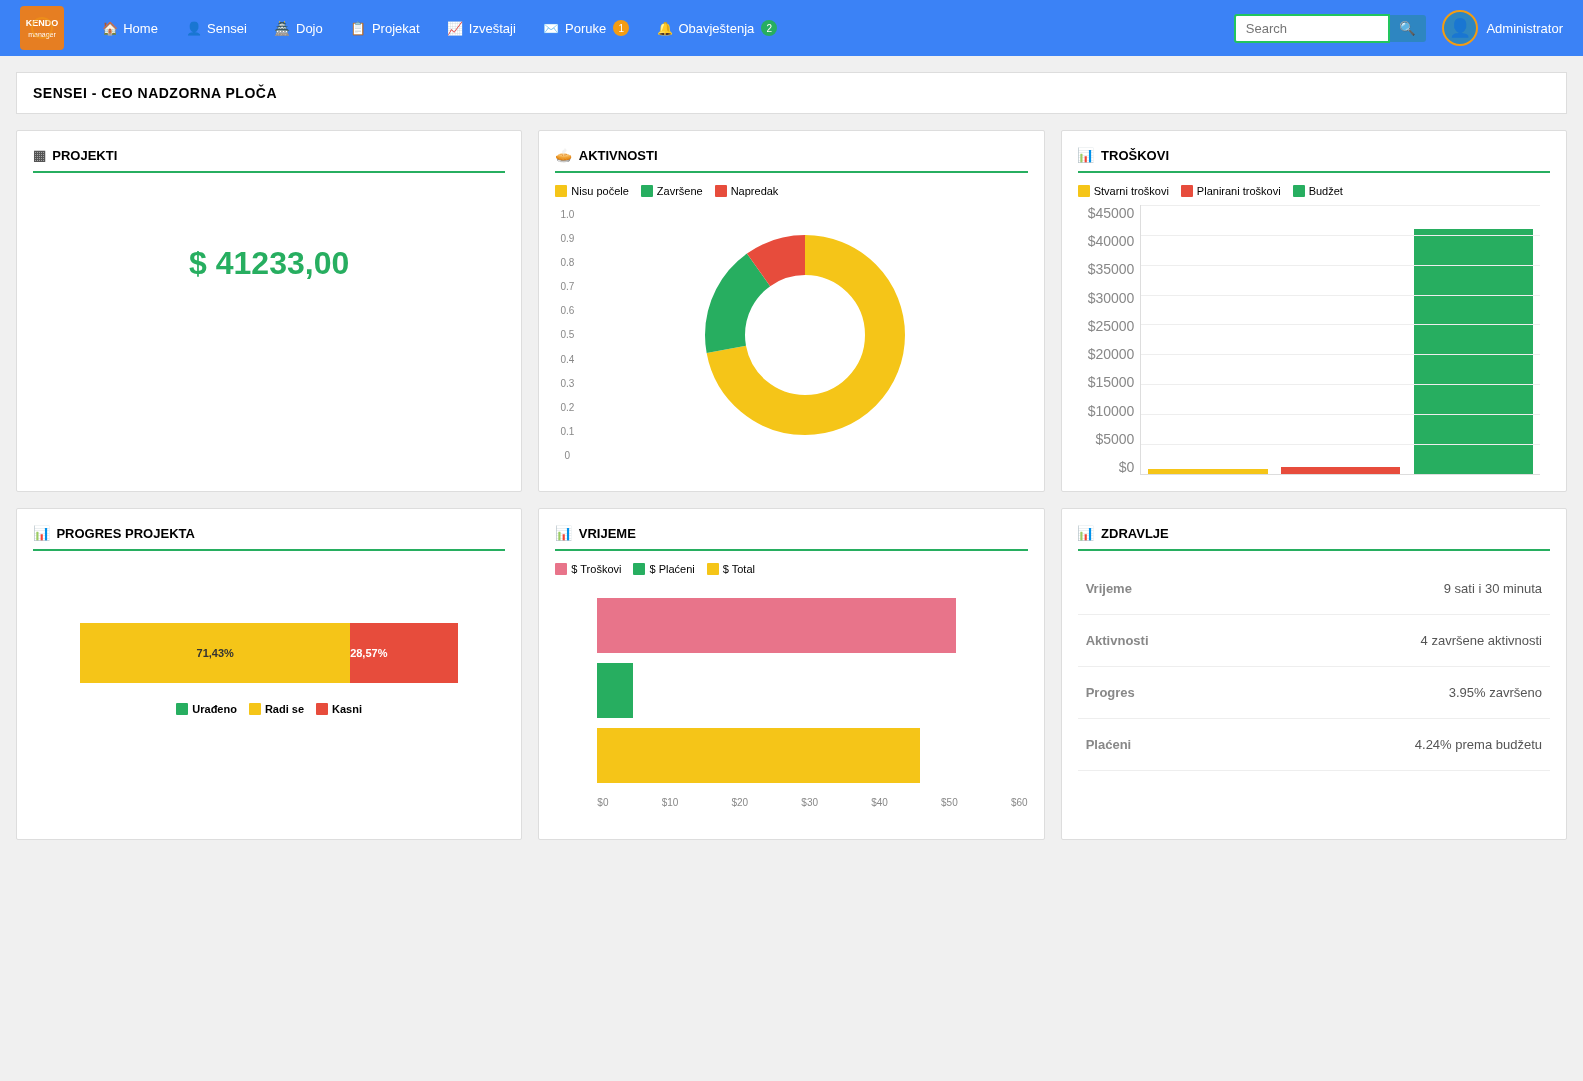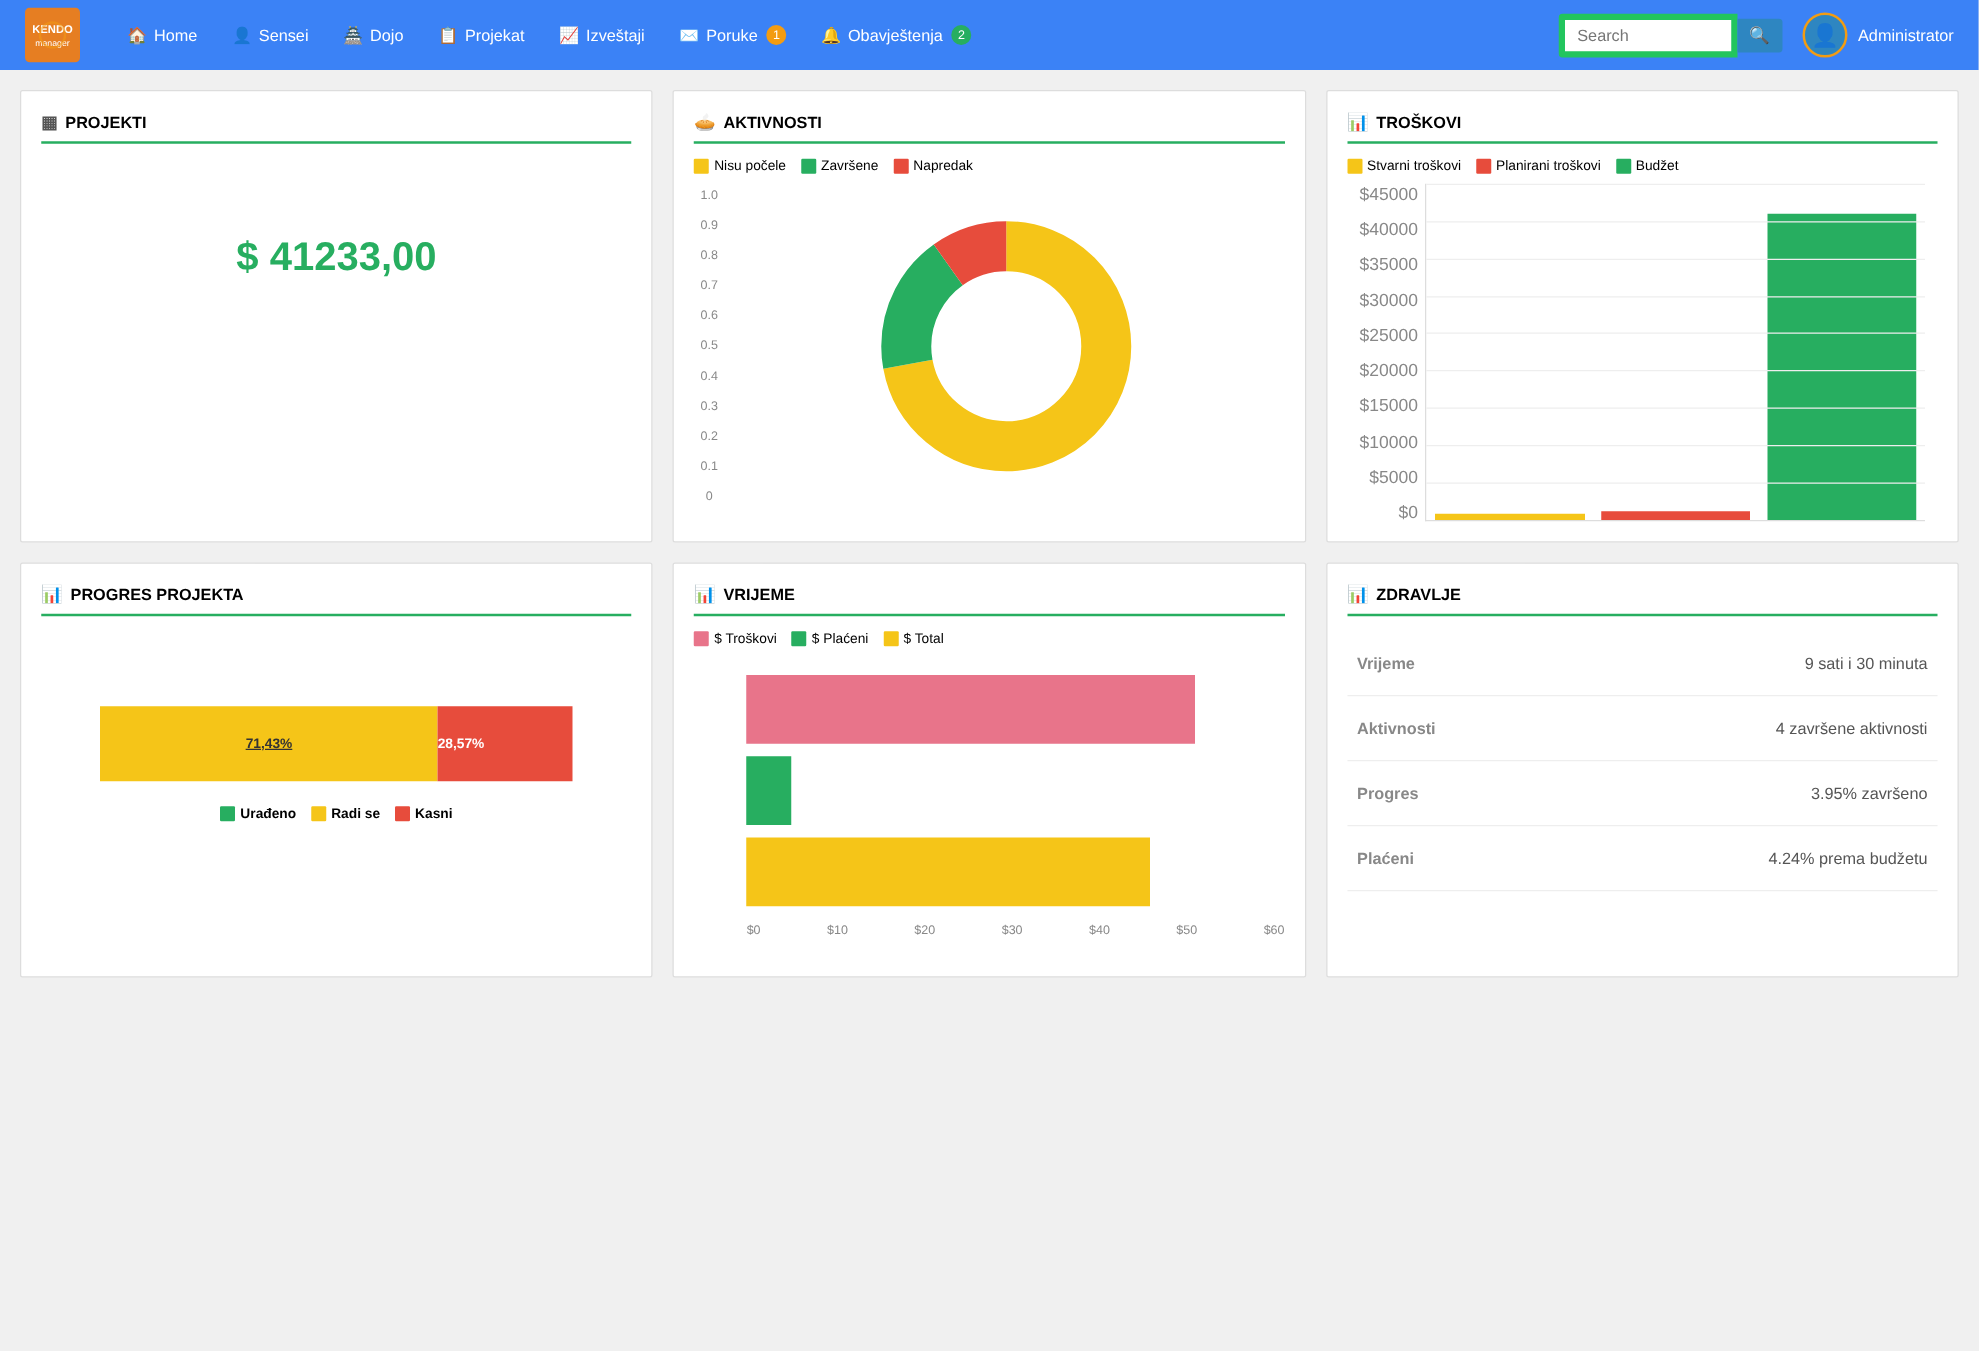--- a/index.html
+++ b/index.html
@@ -54,24 +54,24 @@
       margin-left: 2px;
     }
     .nav-badge.green { background: #27ae60; }
     .navbar-search {
       display: flex;
       align-items: center;
       margin-right: 16px;
     }
     .search-input {
       padding: 5px 10px;
-      border: 5px solid #22c55e;
+      border: 2px solid #22c55e;
       border-radius: 3px 0 0 3px;
       outline: none;
-      width: 143px;
+      width: 156px;
       font-size: 13px;
     }
     .search-btn {
       background: #2e86c1;
       border: none;
       padding: 6px 10px;
       cursor: pointer;
       border-radius: 0 3px 3px 0;
       color: white;
     }
@@ -265,20 +265,23 @@
     <button class="search-btn">🔍</button>
   </div>
   <div class="navbar-user">
     <div class="user-avatar">👤</div>
     <span>Administrator</span>
   </div>
 </nav>
 
 <div class="page-content">
 
+  <div class="page-title-bar">
+    <span>SENSEI - CEO NADZORNA PLOČA</span>
+  </div>
 
   <div class="dashboard-row">
 
     <div class="card">
       <div class="card-title">
         <span class="card-icon">▦</span>
         <span>PROJEKTI</span>
       </div>
       <div class="projekti-value">$ 41233,00</div>
     </div>
@@ -390,21 +393,21 @@
 
     <div class="card">
       <div class="card-title">
         <span class="card-icon">📊</span>
         <span>PROGRES PROJEKTA</span>
       </div>
       <div class="progres-chart-area">
         <div class="stacked-bar-container">
           <div class="stacked-bar">
 
-            <div style="width:71.43%;background:#f5c518;display:flex;align-items:center;justify-content:center;font-size:11px;font-weight:bold;color:#333;text-decoration:underline;">
+            <div style="width:71.43%;background:#f5c518;display:flex;align-items:center;justify-content:center;font-size:11px;font-weight:bold;color:#333;">
               <span>71,43%</span>
             </div>
 
             <div style="width:28.57%;background:#e74c3c;display:flex;align-items:center;justify-content:flex-start;font-size:11px;font-weight:bold;color:white;">
               <span>28,57%</span>
             </div>
           </div>
         </div>
         <div class="legend" style="justify-content:center;margin-top:8px;font-weight:bold;">
           <div class="legend-item">

